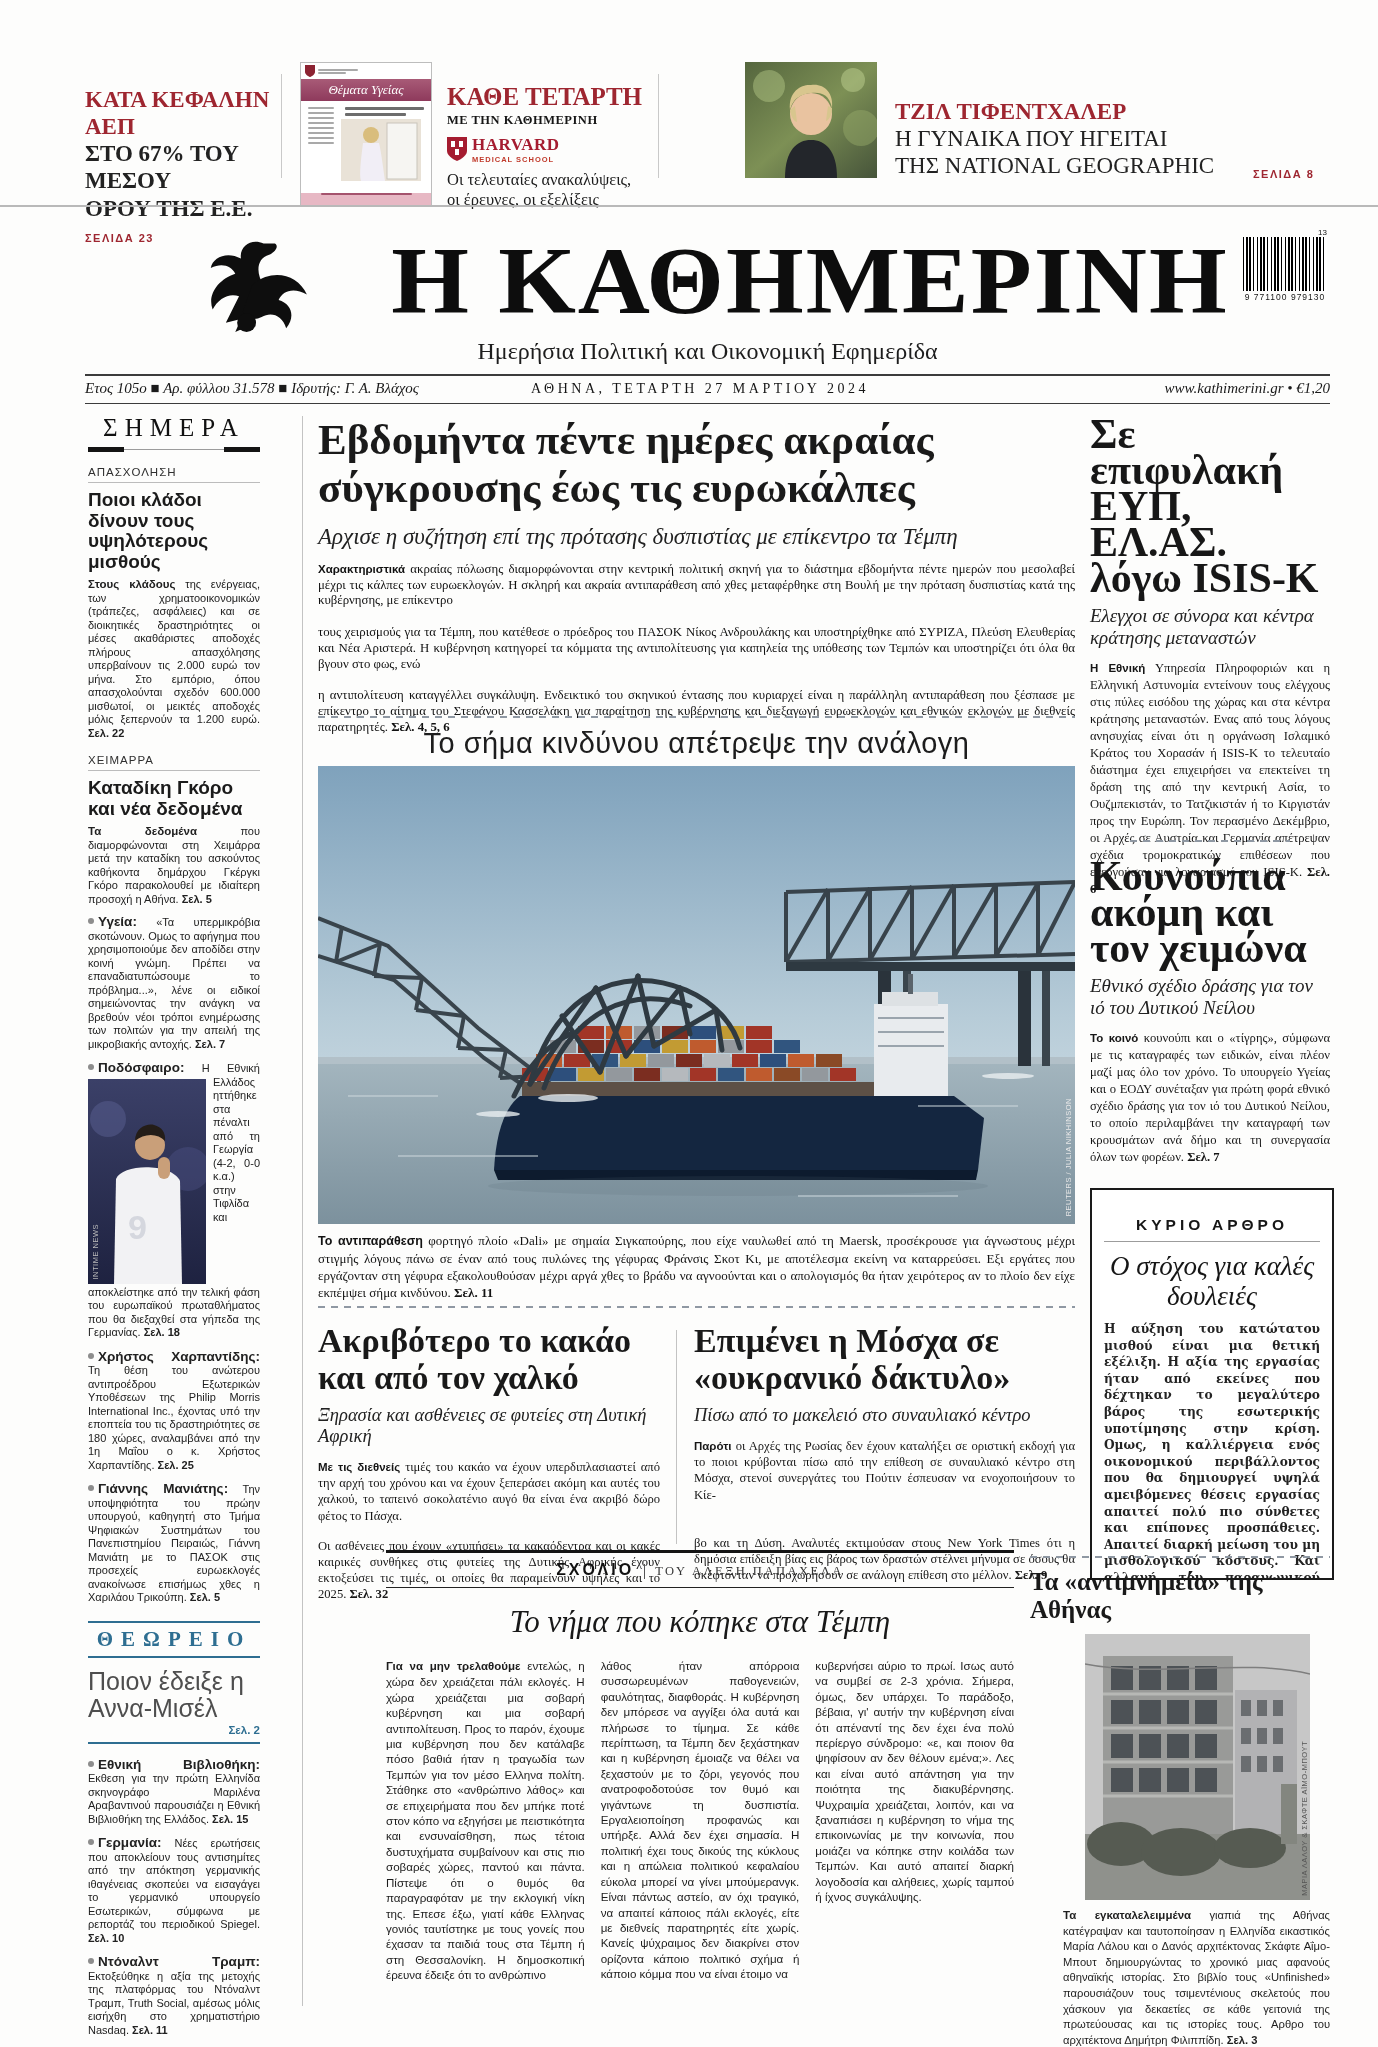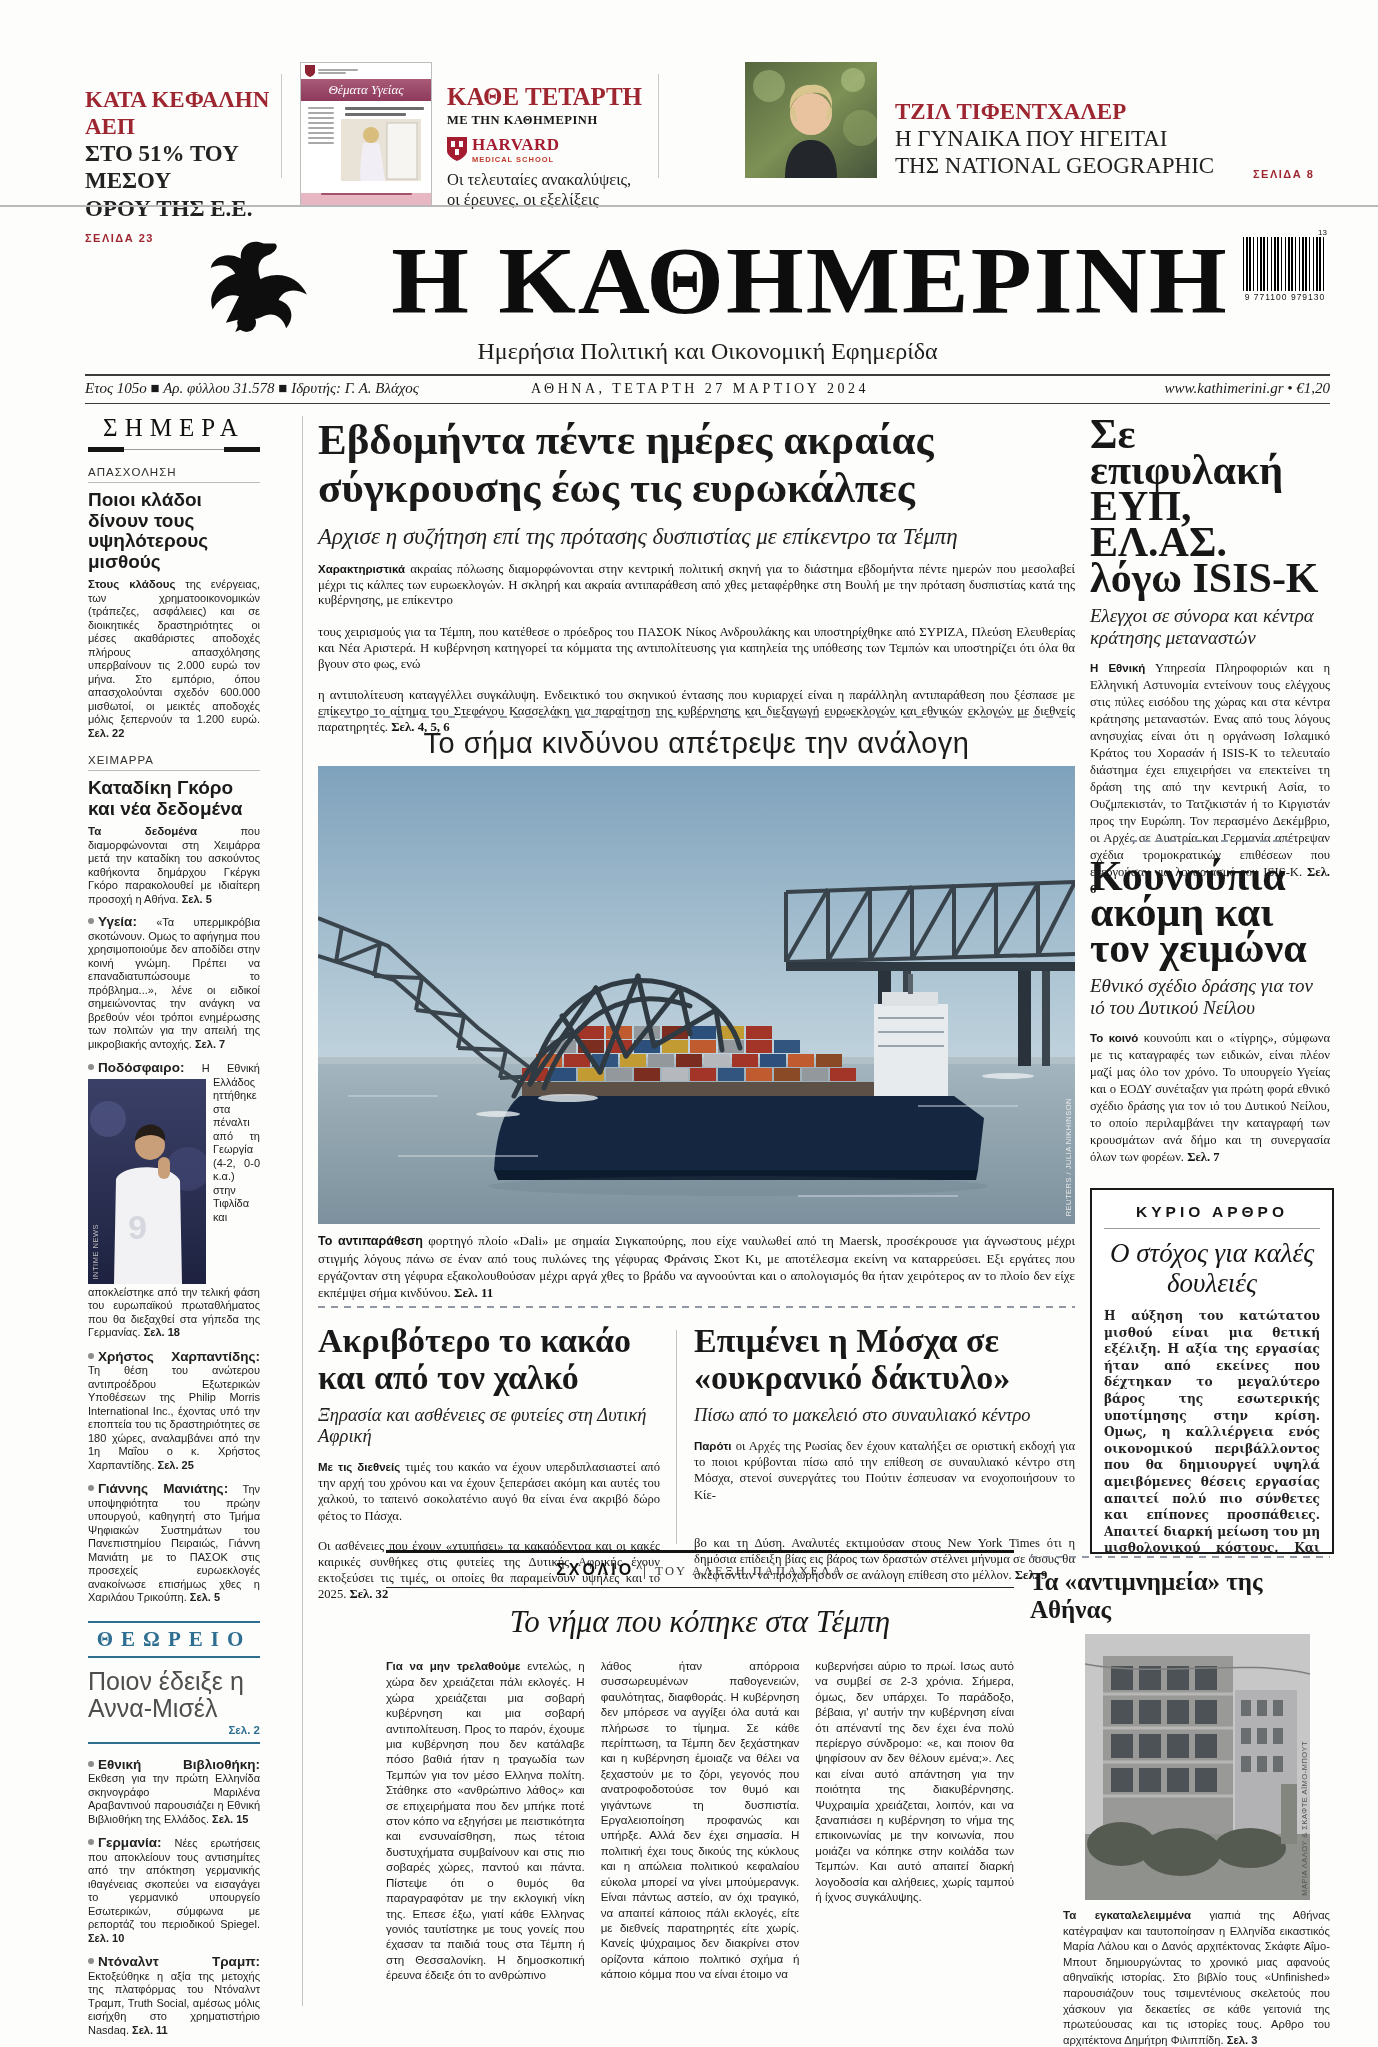--- a/index.html
+++ b/index.html
@@ -77,36 +77,36 @@
               border-left:1px solid #555;padding-left:10px;}
   .sch-thinrule{height:1px;background:#222;}
   .sch-title{font-family:"Liberation Serif","DejaVu Serif",serif;font-style:italic;font-size:31px;color:#181818;
              text-align:center;margin:16px 0 18px 0;}
   .sch-cols{display:flex;gap:16px;}
   .sch-cols > div{flex:1;font-size:11.6px;line-height:15.4px;text-align:justify;color:#1c1c1c;}
   
   .r-head{font-family:"Liberation Serif","DejaVu Serif",serif;font-size:42px;line-height:36px;font-weight:bold;color:#171717;}
   .r-sub{font-family:"Liberation Serif","DejaVu Serif",serif;font-style:italic;font-size:19px;line-height:22px;color:#222;margin:9px 0 11px 0;}
   .r-body{font-family:"Liberation Serif","DejaVu Serif",serif;font-size:12.6px;line-height:17px;text-align:justify;}
-  .ed-box{border:2px solid #1a1a1a;padding:13px 12px;background:#fff;overflow:hidden;}
+  .ed-box{border:2px solid #1a1a1a;padding:26px 12px;background:#fff;overflow:hidden;}
   .ed-label{font-weight:bold;font-size:15.5px;letter-spacing:4px;text-align:center;}
   .ed-rule{height:1px;background:#9c9c9c;margin:7px 0 9px 0;}
   .ed-title{font-family:"Liberation Serif","DejaVu Serif",serif;font-style:italic;font-size:27px;line-height:30px;text-align:center;margin-bottom:10px;}
   .ed-body{font-family:"DejaVu Serif","Liberation Serif",serif;font-weight:bold;font-size:12.2px;line-height:16.6px;text-align:justify;color:#232323;}
   .ath-head{font-family:"Liberation Serif","DejaVu Serif",serif;font-size:25px;font-weight:bold;color:#191919;}
   .ath-caption{font-size:11.2px;line-height:15.6px;text-align:justify;color:#1e1e1e;}
 </style>
 </head>
 <body>
 
 <div class="page">
 
   <div class="abs" style="left:85px;top:86px;width:200px;">
     <div class="promo-title sf red">ΚΑΤΑ ΚΕΦΑΛΗΝ ΑΕΠ</div>
-    <div class="promo-line sf" style="font-weight:bold;">ΣΤΟ 51% ΤΟΥ ΜΕΣΟΥ</div>
+    <div class="promo-line sf" style="font-weight:bold;">ΣΤΟ 67% ΤΟΥ ΜΕΣΟΥ</div>
     <div class="promo-line sf" style="font-weight:bold;">ΟΡΟΥ ΤΗΣ Ε.Ε.</div>
     <div class="promo-page">ΣΕΛΙΔΑ 23</div>
   </div>
 
   <div class="abs topdiv" style="left:281px;top:74px;"></div>
 
   <div class="abs mag" style="left:300px;top:62px;width:130px;height:143px;">
     <div style="display:flex;align-items:center;gap:3px;padding:2px 4px;">
       <svg width="10" height="12" viewBox="0 0 10 12">
           <path d="M0,0 H10 V7 C10,10 5,12 5,12 C5,12 0,10 0,7 Z" fill="#8c2332"></path>

